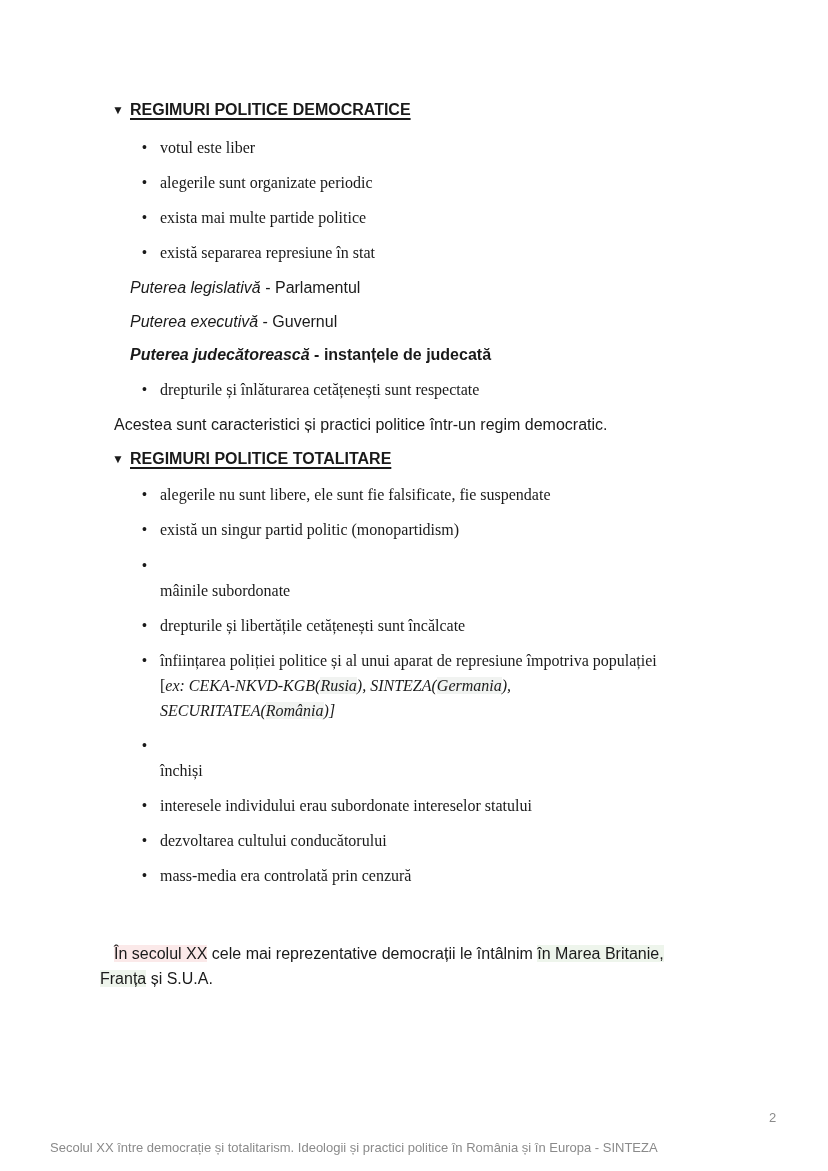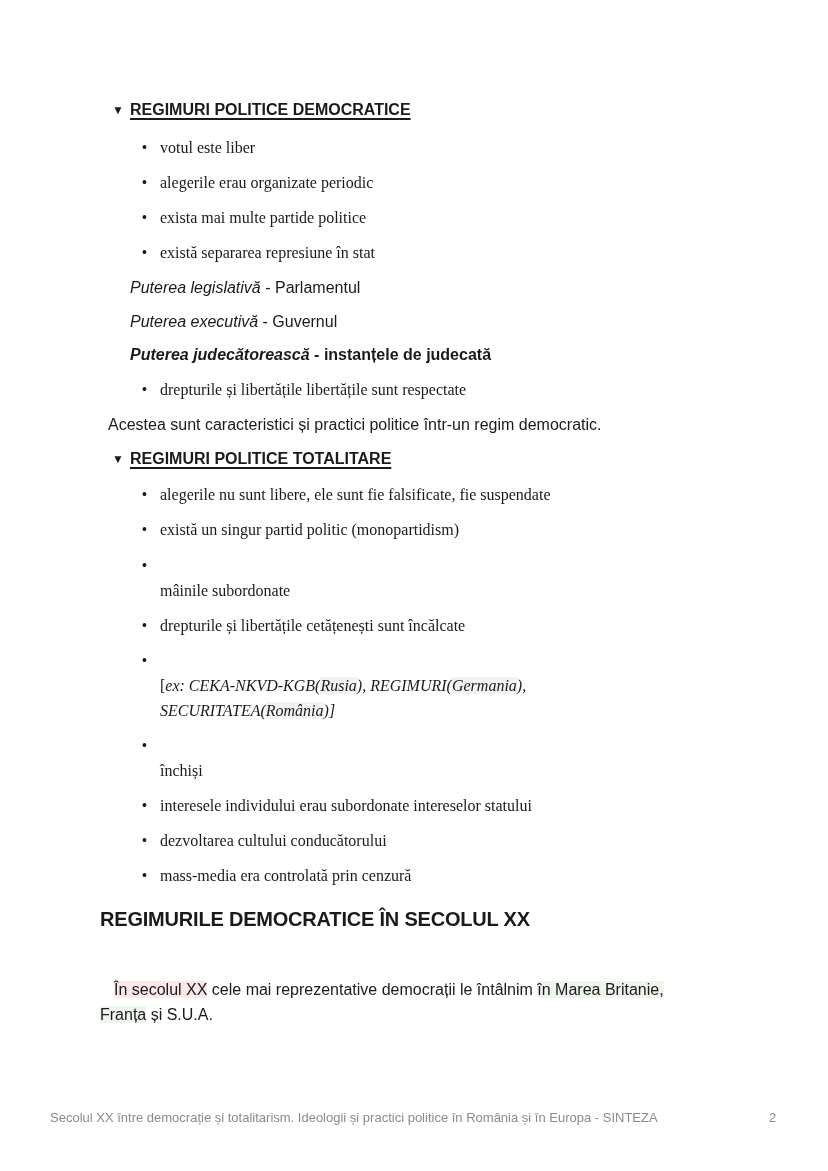--- a/index.html
+++ b/index.html
@@ -75,26 +75,25 @@
       font-weight: bold;
       letter-spacing: -0.2px;
     }
     .para {
       position: absolute;
       left: 100px;
       top: 941px;
       width: 620px;
       font-size: 16px;
       line-height: 25px;
-      margin-top: 36px;
     }
     .footer {
       position: absolute;
       left: 50px;
-      top: 1110px;
+      top: 1140px;
       font-size: 13px;
       color: #8a8a8a;
     }
     .page-number {
       position: absolute;
       left: 769px;
       top: 1110px;
       font-size: 13px;
       color: #8a8a8a;
     }
@@ -108,21 +107,21 @@
     <span class="triangle">▼</span>
     <span class="label">REGIMURI POLITICE DEMOCRATICE</span>
   </div>
 
   <div class="bullet" style="top:135px;">
     <span class="dot">•</span>
     <span class="text">votul este liber</span>
   </div>
   <div class="bullet" style="top:170px;">
     <span class="dot">•</span>
-    <span class="text">alegerile erau organizate periodic</span>
+    <span class="text">alegerile sunt organizate periodic</span>
   </div>
   <div class="bullet" style="top:205px;">
     <span class="dot">•</span>
     <span class="text">exista mai multe partide politice</span>
   </div>
   <div class="bullet" style="top:240px;">
     <span class="dot">•</span>
     <span class="text">există separarea represiune în stat</span>
   </div>
 
@@ -131,24 +130,24 @@
   </div>
   <div class="plain" style="left:130px; top:309px;">
     <span class="ital">Puterea executivă</span><span> - </span><span>Guvernul</span>
   </div>
   <div class="plain" style="left:130px; top:342px;font-weight:bold;">
     <span class="ital">Puterea judecătorească</span><span> - </span><span>instanțele de judecată</span>
   </div>
 
   <div class="bullet" style="top:377px;">
     <span class="dot">•</span>
-    <span class="text">drepturile și libertățile libertățile sunt respectate</span>
-  </div>
-
-  <div class="plain" style="left:108px; top:412px;">Acestea sunt caracteristici și practici politice într-un regim democratic.</div>
+    <span class="text">drepturile și înlăturarea cetățenești sunt respectate</span>
+  </div>
+
+  <div class="plain" style="left:114px; top:412px;">Acestea sunt caracteristici și practici politice într-un regim democratic.</div>
 
   <div class="section-heading" style="top:450px;">
     <span class="triangle">▼</span>
     <span class="label">REGIMURI POLITICE TOTALITARE</span>
   </div>
 
   <div class="bullet" style="top:482px;">
     <span class="dot">•</span>
     <span class="text">alegerile nu sunt libere, ele sunt fie falsificate, fie suspendate</span>
   </div>
@@ -163,22 +162,22 @@
       <span>mâinile subordonate</span>
     </span>
   </div>
   <div class="bullet" style="top:613px;">
     <span class="dot">•</span>
     <span class="text">drepturile și libertățile cetățenești sunt încălcate</span>
   </div>
   <div class="bullet" style="top:648px;">
     <span class="dot">•</span>
     <span class="text">
-      <br>
-      <span><span>[</span><span class="ital">ex: CEKA-NKVD-KGB(</span><span class="ital hl-gray">Rusia</span><span class="ital">), REGIMURI(</span><span class="ital hl-gray">Germania</span><span class="ital">),</span><br>
+      <span>înființarea poliției politice și al unui aparat de represiune împotriva populației</span><br>
+      <span><span>[</span><span class="ital">ex: CEKA-NKVD-KGB(</span><span class="ital hl-gray">Rusia</span><span class="ital">), SINTEZA(</span><span class="ital hl-gray">Germania</span><span class="ital">),</span><br>
       <span class="ital">SECURITATEA(</span><span class="ital hl-gray">România</span><span class="ital">)]</span></span>
     </span>
   </div>
   <div class="bullet" style="top:733px;">
     <span class="dot">•</span>
     <span class="text">
       <br>
       <span>închiși</span>
     </span>
   </div>
@@ -188,20 +187,19 @@
   </div>
   <div class="bullet" style="top:828px;">
     <span class="dot">•</span>
     <span class="text">dezvoltarea cultului conducătorului</span>
   </div>
   <div class="bullet" style="top:863px;">
     <span class="dot">•</span>
     <span class="text">mass-media era controlată prin cenzură</span>
   </div>
 
-  <div class="big-heading">REGIMURILE DEMOCRATICE ÎN SECOLUL XX</div>
   <div class="para">
     <span style="display:inline-block; width:14px;"></span><span class="hl-red">În secolul XX</span><span> cele mai reprezentative democrații le întâlnim </span><span class="hl-green">în Marea Britanie,</span><br><span class="hl-green">Franța</span><span> și S.U.A.</span>
   </div>
 
   <div class="footer">Secolul XX între democrație și totalitarism. Ideologii și practici politice în România și în Europa - SINTEZA</div>
   <div class="page-number">2</div>
 </div>
 
 </body></html>

